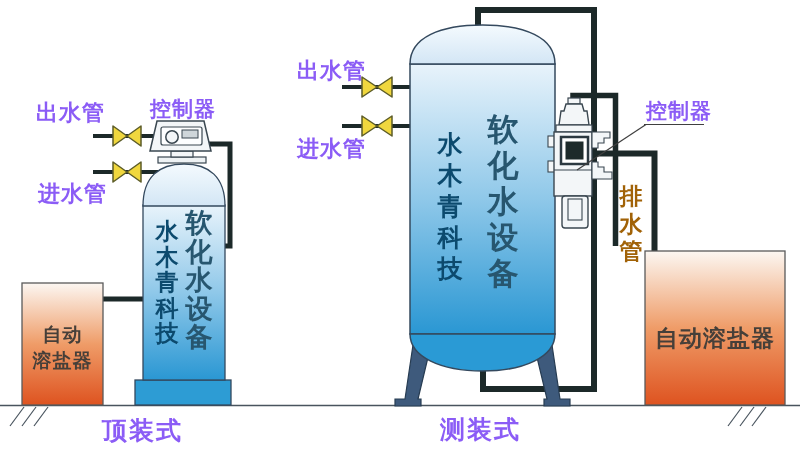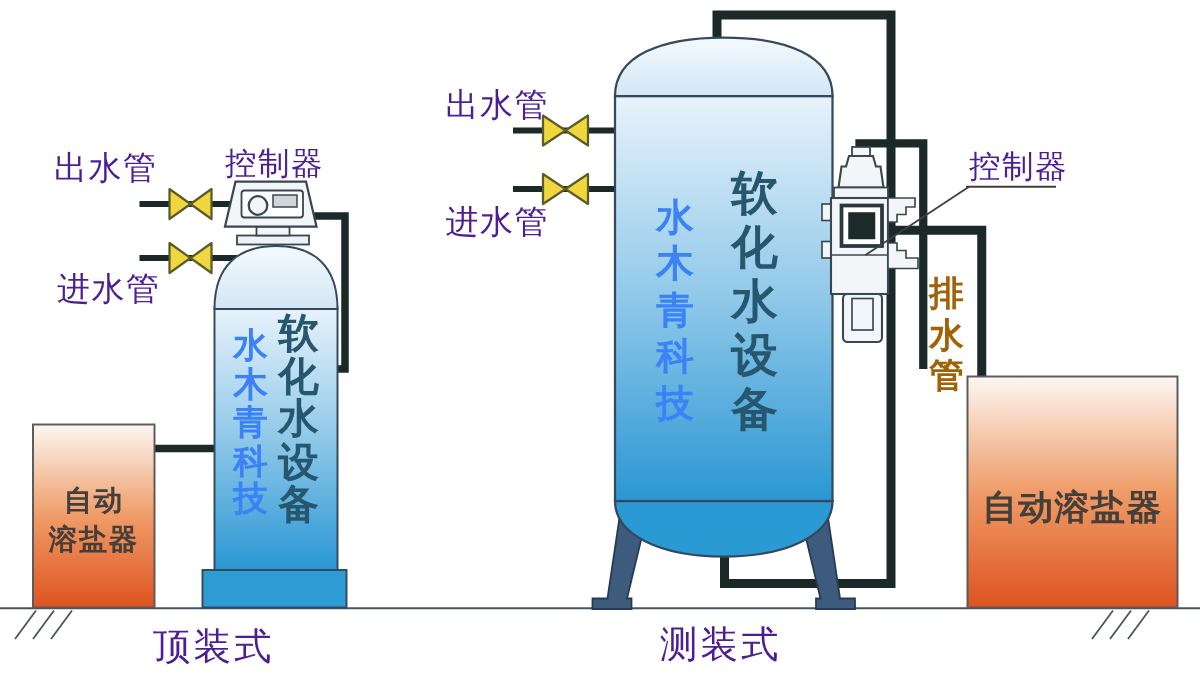--- a/index.html
+++ b/index.html
@@ -2,28 +2,28 @@
 <html><head>
 <meta charset="utf-8">
 <style>
   html,body{margin:0;padding:0;background:#ffffff;}
   #stage{
     position:relative;width:800px;height:452px;background:#ffffff;overflow:hidden;
     font-family:"DejaVu Sans","Liberation Sans",sans-serif;
   }
   #stage svg{position:absolute;left:0;top:0;}
   .lbl{
-    position:absolute;color:#4c1d95;font-weight:400;white-space:nowrap;
+    position:absolute;color:#8b5cf6;font-weight:700;white-space:nowrap;
     line-height:1.15;letter-spacing:1px;
   }
   .vtext{
     position:absolute;font-weight:700;word-break:break-all;white-space:normal;
     text-align:center;letter-spacing:0;
   }
-  .brand{color:#3b82f6;}
+  .brand{color:#0c4a6e;}
   .product{color:#27566f;text-align:center;}
   .salt-text{
     position:absolute;color:#463f39;font-weight:600;text-align:center;
     white-space:pre-line;letter-spacing:1px;margin-top:16px;
   }
   .type-label{font-size:25px;letter-spacing:2px;}
 </style>
 </head>
 <body>
 

